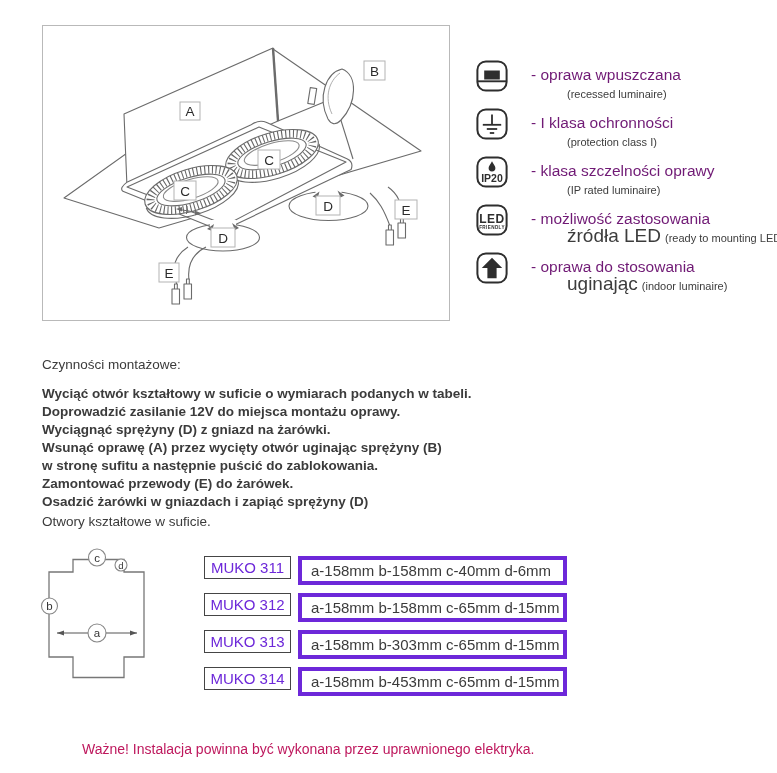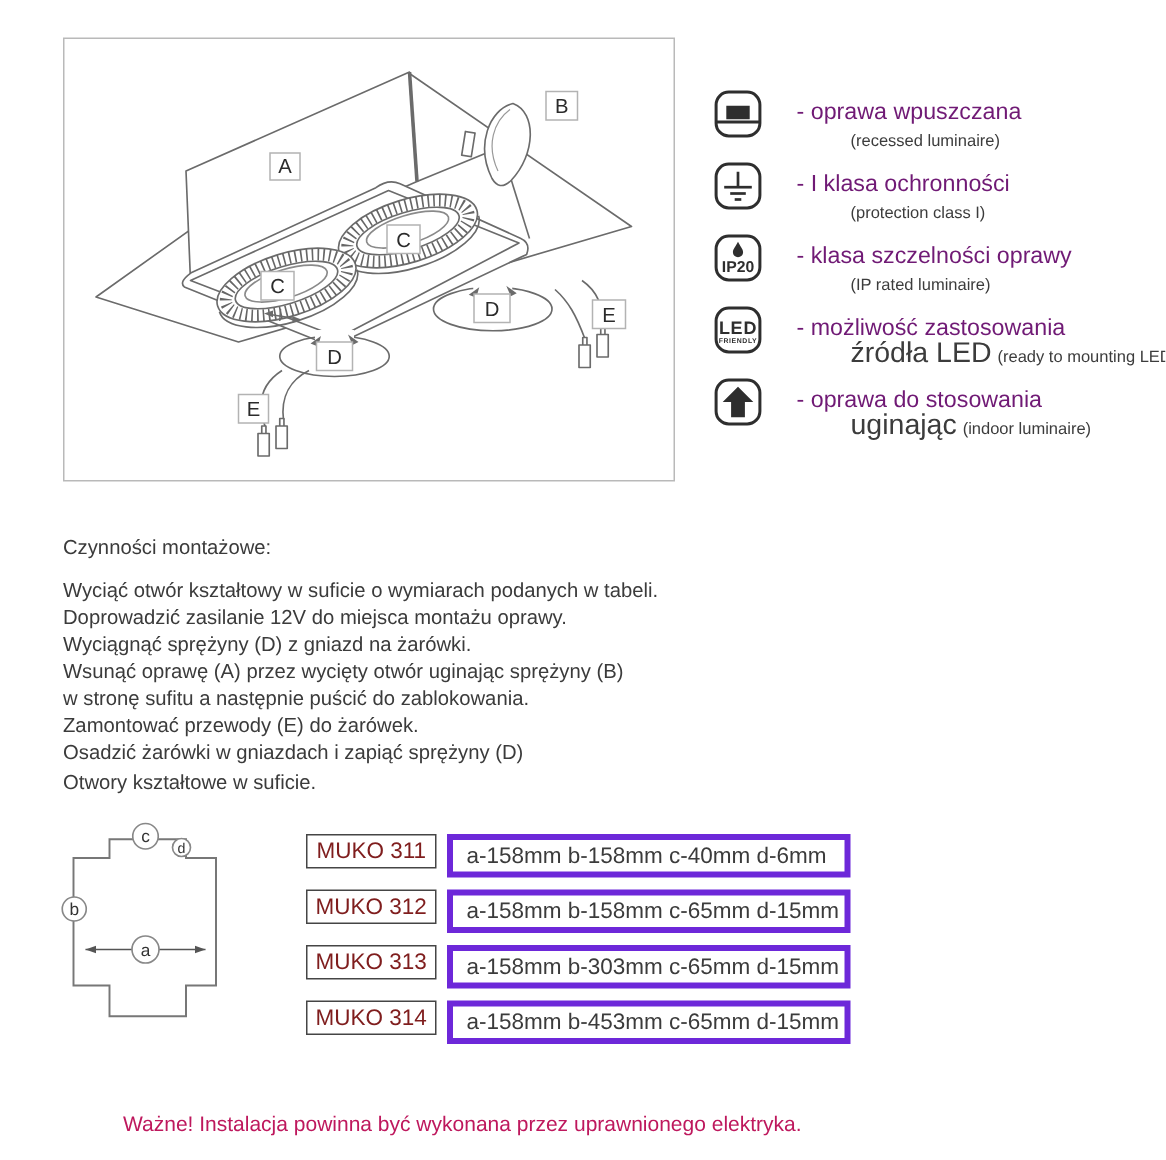--- a/index.html
+++ b/index.html
@@ -16,30 +16,30 @@
   .legend-icon{width:32px;height:32px;flex:none;}
   .legend-text{margin-left:23px;margin-top:5px;}
   .legend-line1{font-size:15.5px;line-height:19px;color:#701a75;white-space:nowrap;}
   .legend-line2{font-size:11px;line-height:15px;color:#3c3c3c;white-space:nowrap;}
   .legend-line2 .big{font-size:19px;margin-left:36px;}
   .legend-line2 .small{margin-left:4px;}
   .legend-line2 .big:empty + .small{margin-left:0;}
 
   
   .instructions{position:absolute;left:42px;top:356px;width:470px;font-size:13.5px;line-height:18px;color:#3b3b3b;}
-  .instructions .para{margin-top:11px;}
+  .instructions .para{margin-top:11px;font-weight:bold;}
   .instructions .subheading{margin-top:2px;}
 
   
   .hole-svg{position:absolute;left:38px;top:543px;}
 
   
   .spec-table{position:absolute;left:204px;top:556px;}
   .spec-row{display:flex;margin-bottom:8px;}
-  .cell-model{width:85px;height:21px;border:1px solid #454545;text-align:center;font-size:15px;line-height:21px;color:#7f1d1d;}
+  .cell-model{width:85px;height:21px;border:1px solid #454545;text-align:center;font-size:15px;line-height:21px;color:#6d28d9;}
   .cell-dims{width:252px;height:21px;border:4px solid #6d28d9;margin-left:7px;padding-left:9px;font-size:15px;line-height:21px;color:#3b3b3b;white-space:nowrap;}
 
   .warning{position:absolute;left:82px;top:741px;font-size:14px;color:#be185d;}
 </style>
 </head>
 <body>
 
 <div class="page">
 
   <div class="diagram-box">

